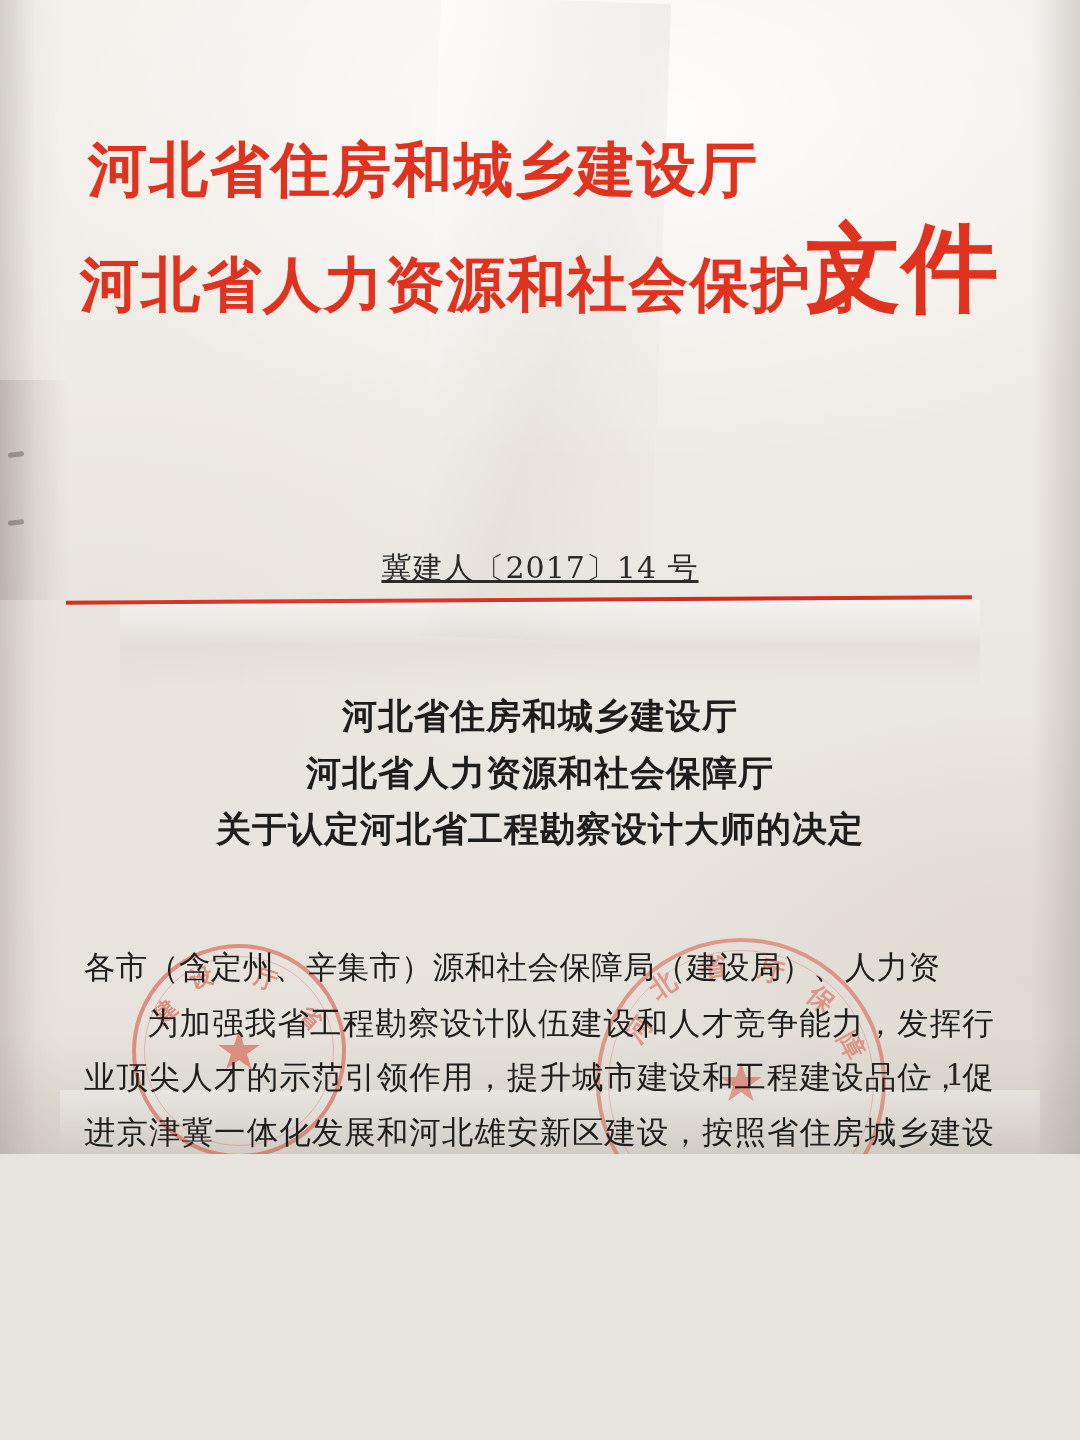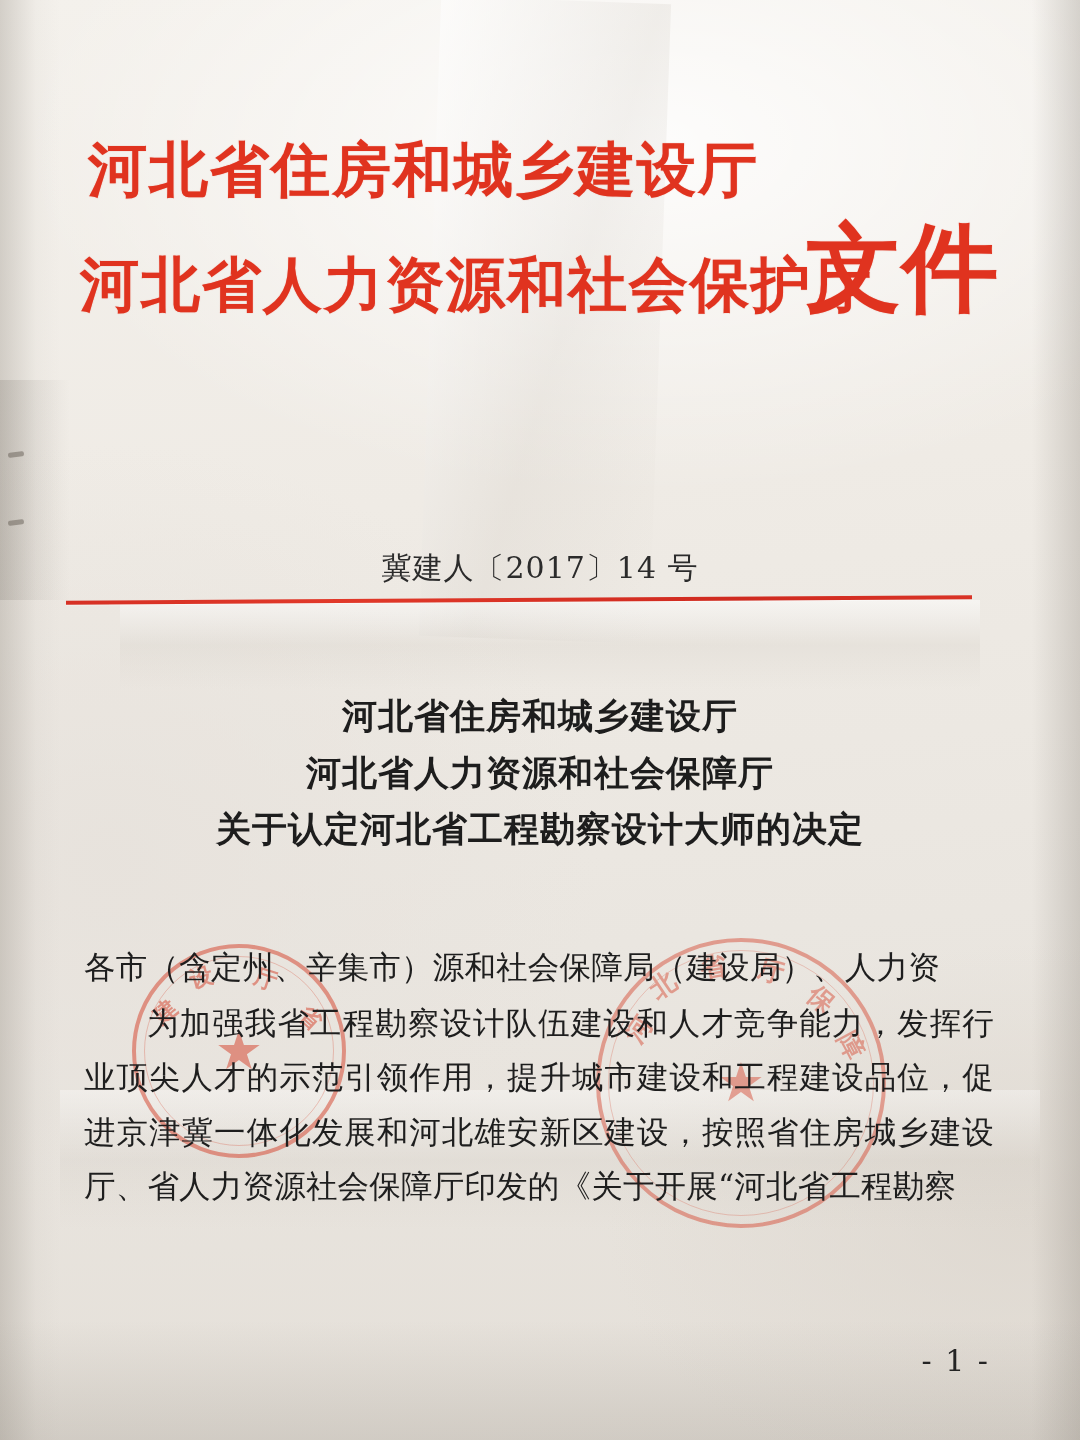--- a/index.html
+++ b/index.html
@@ -11,21 +11,21 @@
     height: 1440px;
     overflow: hidden;
     font-family: "Liberation Serif", serif;
     background: #e8e4df;
   }
 
   
   #page {
     position: relative;
     width: 1080px;
-    height: 1440px;
+    height: 1154px;
     background:
       radial-gradient(ellipse 900px 500px at 60% 10%, rgba(255,255,255,0.85), rgba(255,255,255,0) 70%),
       radial-gradient(ellipse 700px 600px at 10% 60%, rgba(231,226,220,0.9), rgba(255,255,255,0) 70%),
       radial-gradient(ellipse 600px 400px at 95% 85%, rgba(222,216,208,0.9), rgba(255,255,255,0) 70%),
       linear-gradient(175deg, #f4f1ec 0%, #efebe5 35%, #eae6e0 65%, #e4dfd8 100%);
     overflow: hidden;
   }
 
   
   .crease {
@@ -100,20 +100,21 @@
   #docnum {
     position: absolute;
     left: 0;
     top: 548px;
     width: 1080px;
     text-align: center;
     font-family: "DejaVu Serif", "Liberation Serif", serif;
     font-size: 30px;
     color: #2b2b2b;
     letter-spacing: 1px;
+    text-decoration: underline;
   }
   #red-rule {
     position: absolute;
     left: 66px;
     top: 598px;
     width: 906px;
     height: 4px;
     background: linear-gradient(90deg, #d63024, #e1392a 30%, #cf2a1f 75%, #d93326);
     transform: rotate(-0.35deg);
     box-shadow: 0 1px 0 rgba(255,255,255,0.4);

